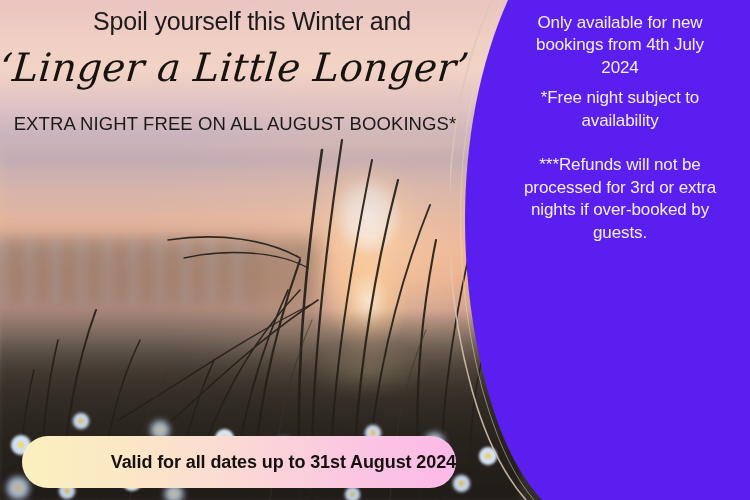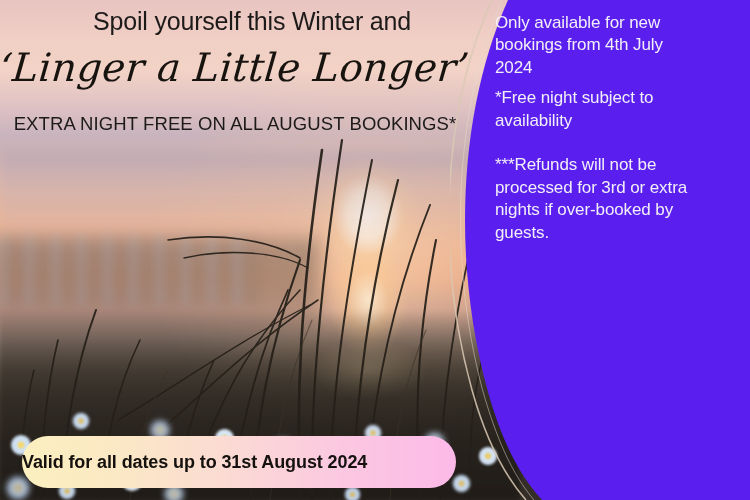--- a/index.html
+++ b/index.html
@@ -161,38 +161,39 @@
   .valid-pill {
     position: absolute;
     left: 22px;
     top: 436px;
     width: 434px;
     height: 52px;
     border-radius: 26px;
     background: linear-gradient(to right, #fbf0bf 0%, #fbe8c4 22%, #fbdcd2 45%, #fbc9e0 72%, #fcb9e8 100%);
     display: flex;
     align-items: center;
-    justify-content: flex-start;
+    justify-content: flex-end;
     z-index: 7;
   }
   .valid-pill span {
     font-size: 18px;
     font-weight: 700;
     color: #14110f;
     letter-spacing: -0.1px;
   }
 
   
   .panel-text {
     position: absolute;
     left: 495px;
     top: 0;
     width: 250px;
     height: 500px;
     z-index: 8;
+    text-align: center;
     color: #f2eef8;
     display: flex;
     flex-direction: column;
     justify-content: flex-start;
     padding-top: 12px;
     box-sizing: border-box;
   }
   .p-block {
     margin: 0;
     font-size: 17px;

